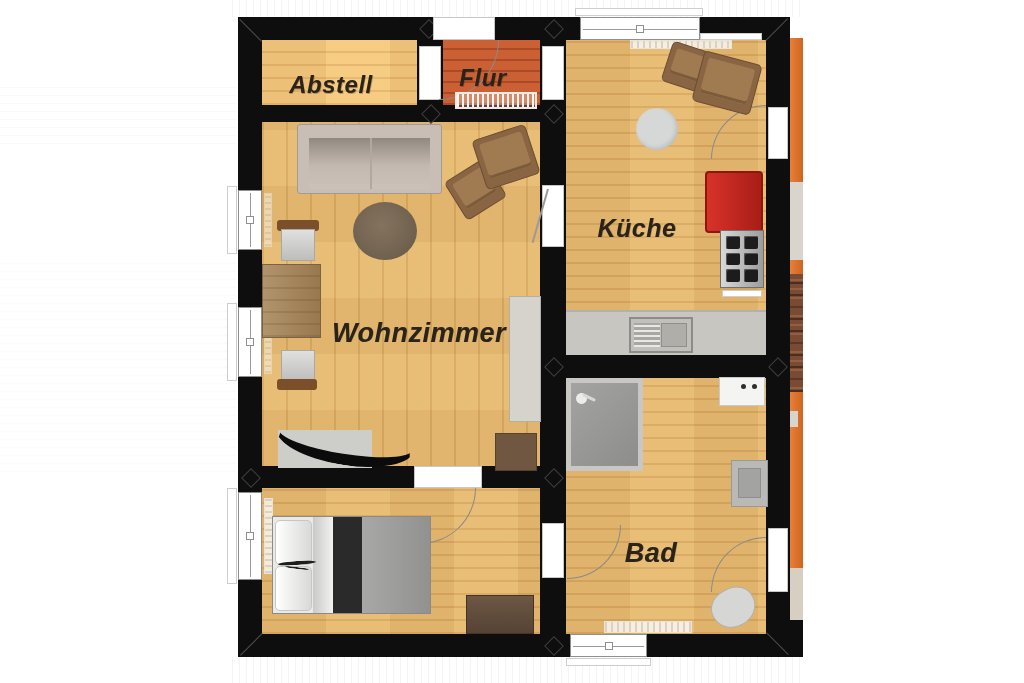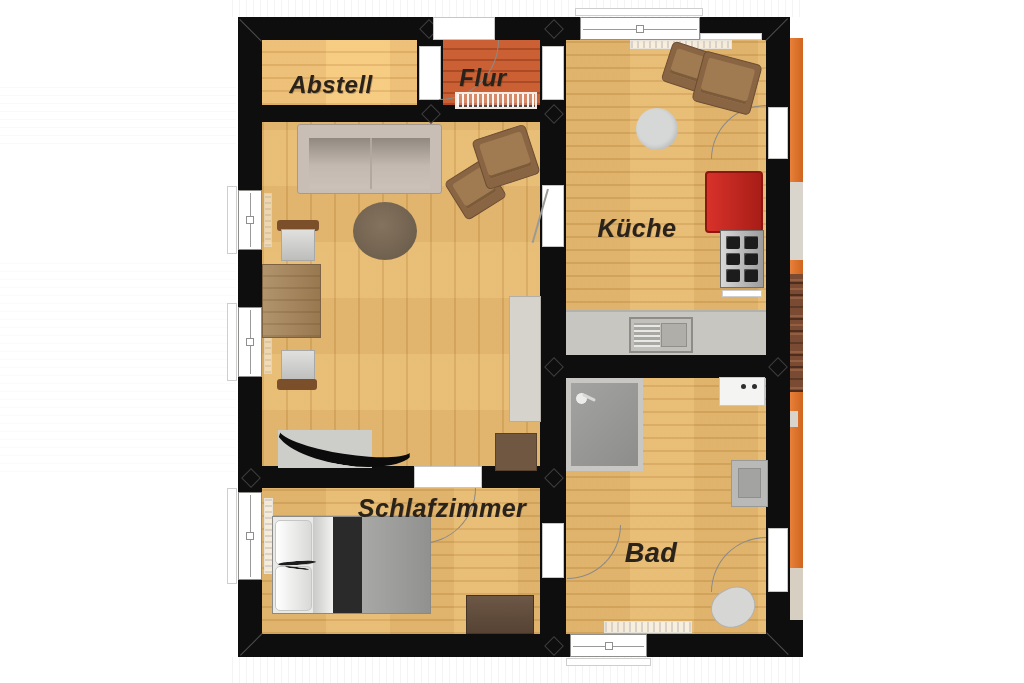--- a/index.html
+++ b/index.html
@@ -254,21 +254,21 @@
       <div class="dot" style="right:7px;top:6px;"></div>
   </div>
   <div class="abs basin" style="left:731px;top:460px;width:35px;height:45px;background:#b9b9b7;border:1px solid #999997;">
     <div class="bowl"></div>
   </div>
   <div class="abs toilet" style="left:711px;top:588px;width:43px;height:37px;transform:rotate(-28deg);"></div>
 
   <div class="abs rlabel" style="left:331px;top:85px;font-size:24px;">Abstell</div>
   <div class="abs rlabel" style="left:483px;top:78px;font-size:24px;">Flur</div>
   <div class="abs rlabel" style="left:637px;top:228px;font-size:25px;">Küche</div>
-  <div class="abs rlabel" style="left:442px;top:508px;font-size:25px;">Schlafzimmer</div>
+  <div class="abs rlabel" style="left:419px;top:333px;font-size:27px;">Wohnzimmer</div>
   <div class="abs rlabel" style="left:651px;top:553px;font-size:27px;">Bad</div>
 
   <div class="abs orange" style="left:790px;top:38px;width:13px;height:144px;"></div>
   <div class="abs graystrip" style="left:790px;top:182px;width:13px;height:78px;"></div>
   <div class="abs orange" style="left:790px;top:260px;width:13px;height:14px;"></div>
   <div class="abs brick" style="left:790px;top:274px;width:13px;height:118px;"></div>
   <div class="abs orange" style="left:790px;top:392px;width:13px;height:176px;"></div>
   <div class="abs graystrip" style="left:790px;top:411px;width:8px;height:16px;"></div>
   <div class="abs tanstrip" style="left:790px;top:568px;width:13px;height:52px;"></div>
   <div class="abs wall" style="left:790px;top:620px;width:13px;height:37px;"></div>

